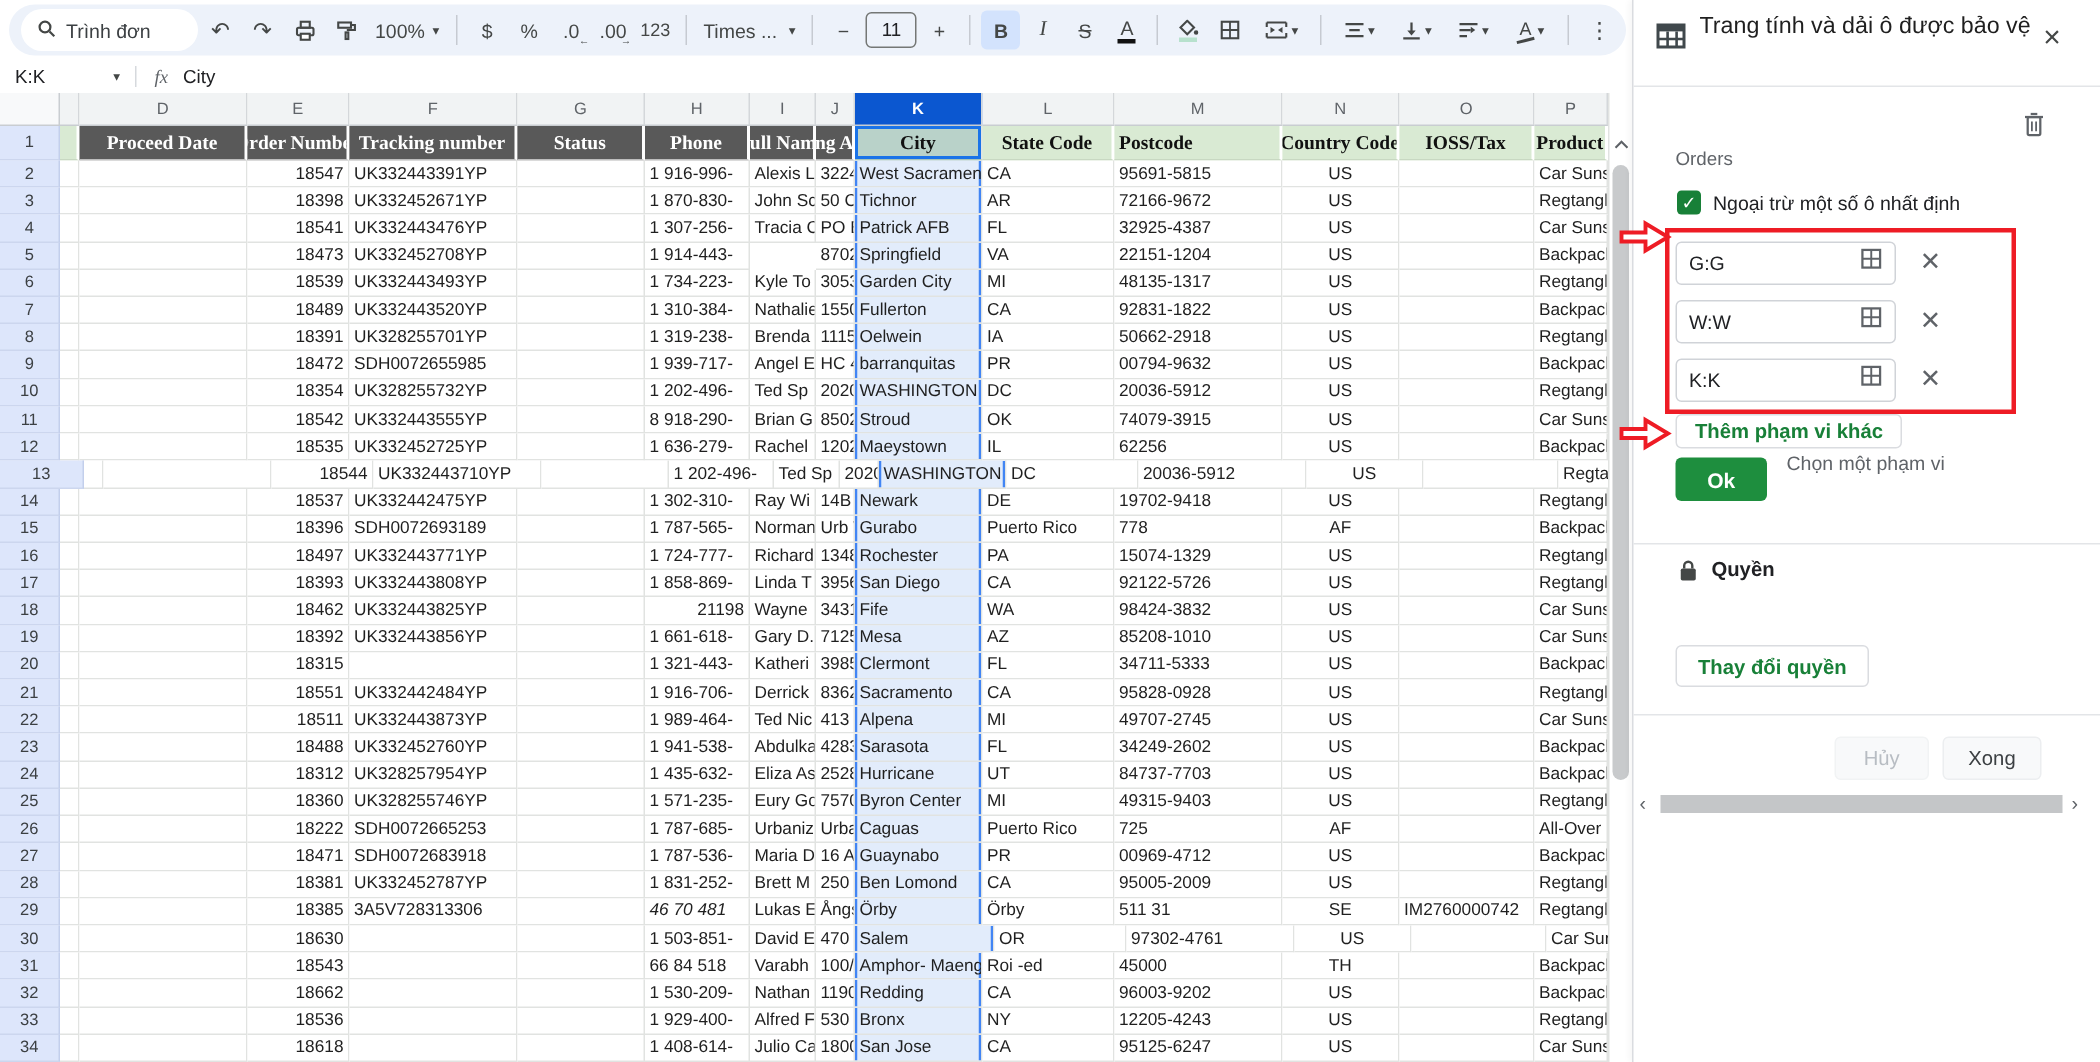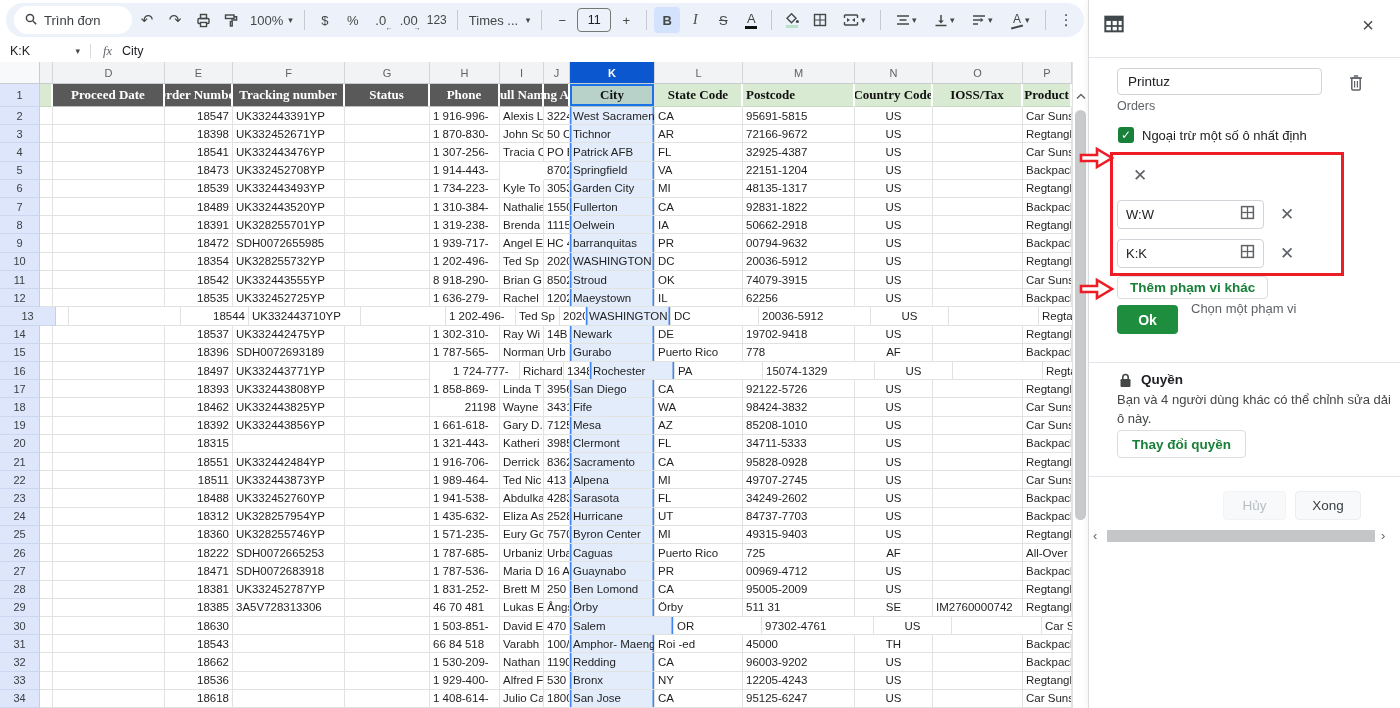--- a/index.html
+++ b/index.html
@@ -499,21 +499,21 @@
         <div class="cell" style="width: 90px; height: 18.2121px;"></div>
         <div class="cell" style="width: 49px; height: 18.2121px;">Backpack</div>
       </div>
       <div class="srow" style="top: 299.97px; height: 18.2121px;">
         <div class="rownum" style="width: 40px; height: 18.2121px;">16</div>
         <div class="cell" style="width: 13px; height: 18.2121px;"></div>
         <div class="cell" style="width: 112px; height: 18.2121px;"></div>
         <div class="cell al-r" style="width: 68px; height: 18.2121px;">18497</div>
         <div class="cell" style="width: 112px; height: 18.2121px;">UK332443771YP</div>
         <div class="cell" style="width: 85px; height: 18.2121px;"></div>
-        <div class="cell" style="width: 70px; height: 18.2121px; margin-left: 20px;">1 724-777-</div>
+        <div class="cell" style="width: 70px; height: 18.2121px;">1 724-777-</div>
         <div class="cell" style="width: 44px; height: 18.2121px;">Richard</div>
         <div class="cell" style="width: 26px; height: 18.2121px;">1348 C</div>
         <div class="cell ksel" style="width: 85px; height: 18.2121px;">Rochester</div>
         <div class="cell" style="width: 88px; height: 18.2121px;">PA</div>
         <div class="cell" style="width: 112px; height: 18.2121px;">15074-1329</div>
         <div class="cell al-c" style="width: 78px; height: 18.2121px;">US</div>
         <div class="cell" style="width: 90px; height: 18.2121px;"></div>
         <div class="cell" style="width: 49px; height: 18.2121px;">Regtangle</div>
       </div>
       <div class="srow" style="top: 318.182px; height: 18.2121px;">
@@ -720,41 +720,41 @@
         <div class="cell" style="width: 90px; height: 18.2121px;"></div>
         <div class="cell" style="width: 49px; height: 18.2121px;">Regtangle</div>
       </div>
       <div class="srow" style="top: 536.727px; height: 18.2121px;">
         <div class="rownum" style="width: 40px; height: 18.2121px;">29</div>
         <div class="cell" style="width: 13px; height: 18.2121px;"></div>
         <div class="cell" style="width: 112px; height: 18.2121px;"></div>
         <div class="cell al-r" style="width: 68px; height: 18.2121px;">18385</div>
         <div class="cell" style="width: 112px; height: 18.2121px;">3A5V728313306</div>
         <div class="cell" style="width: 85px; height: 18.2121px;"></div>
-        <div class="cell" style="width: 70px; height: 18.2121px;">46 70 481</div>
+        <div class="cell" style="width: 70px; height: 18.2121px; font-style: italic;">46 70 481</div>
         <div class="cell" style="width: 44px; height: 18.2121px;">Lukas E</div>
         <div class="cell" style="width: 26px; height: 18.2121px;">Ångsvä</div>
         <div class="cell ksel" style="width: 85px; height: 18.2121px;">Örby</div>
         <div class="cell" style="width: 88px; height: 18.2121px;">Örby</div>
         <div class="cell" style="width: 112px; height: 18.2121px;">511 31</div>
         <div class="cell al-c" style="width: 78px; height: 18.2121px;">SE</div>
         <div class="cell" style="width: 90px; height: 18.2121px;">IM2760000742</div>
         <div class="cell" style="width: 49px; height: 18.2121px;">Regtangle</div>
       </div>
       <div class="srow" style="top: 554.939px; height: 18.2121px;">
         <div class="rownum" style="width: 40px; height: 18.2121px;">30</div>
         <div class="cell" style="width: 13px; height: 18.2121px;"></div>
         <div class="cell" style="width: 112px; height: 18.2121px;"></div>
         <div class="cell al-r" style="width: 68px; height: 18.2121px;">18630</div>
         <div class="cell" style="width: 112px; height: 18.2121px;"></div>
         <div class="cell" style="width: 85px; height: 18.2121px;"></div>
         <div class="cell" style="width: 70px; height: 18.2121px;">1 503-851-</div>
         <div class="cell" style="width: 44px; height: 18.2121px;">David E</div>
         <div class="cell" style="width: 26px; height: 18.2121px;">470 Ew</div>
-        <div class="cell ksel" style="width: 104px; height: 18.2121px;">Salem</div>
+        <div class="cell ksel" style="width: 93px; height: 18.2121px;">Salem</div>
         <div class="cell" style="width: 88px; height: 18.2121px;">OR</div>
         <div class="cell" style="width: 112px; height: 18.2121px;">97302-4761</div>
         <div class="cell al-c" style="width: 78px; height: 18.2121px;">US</div>
         <div class="cell" style="width: 90px; height: 18.2121px;"></div>
         <div class="cell" style="width: 49px; height: 18.2121px;">Car Suns</div>
       </div>
       <div class="srow" style="top: 573.152px; height: 18.2121px;">
         <div class="rownum" style="width: 40px; height: 18.2121px;">31</div>
         <div class="cell" style="width: 13px; height: 18.2121px;"></div>
         <div class="cell" style="width: 112px; height: 18.2121px;"></div>
@@ -833,39 +833,47 @@
     </div>
 
   <div id="sidebar">
     <span style="position:absolute;left:14px;top:14px;"><svg width="22" height="20" viewBox="0 0 16 15">
           <rect x="1.5" y="2" width="13" height="11" fill="none" stroke="#40484c" stroke-width="1.5"></rect>
           <rect x="1.5" y="2" width="13" height="3.2" fill="#40484c"></rect>
           <line x1="6.3" y1="5.2" x2="6.3" y2="13" stroke="#40484c" stroke-width="1.3"></line>
           <line x1="10.8" y1="5.2" x2="10.8" y2="13" stroke="#40484c" stroke-width="1.3"></line>
           <line x1="1.5" y1="9" x2="14.5" y2="9" stroke="#40484c" stroke-width="1.3"></line>
         </svg></span>
+    <div id="sb-title">Trang tính và dải ô được bảo vệ</div>
     <div id="sb-close">×</div>
     <div class="sb-div" style="top:57px;"></div>
 
-    <div id="desc-input">Printuz</div>
     <div id="trash-btn">
         <svg width="16" height="18" viewBox="0 0 16 18">
           <line x1="2" y1="4" x2="14" y2="4" stroke="#5f6368" stroke-width="1.5"></line>
           <line x1="5.8" y1="2" x2="10.2" y2="2" stroke="#5f6368" stroke-width="1.5"></line>
           <rect x="3.8" y="4" width="8.4" height="12" rx="1" fill="none" stroke="#5f6368" stroke-width="1.5"></rect>
           <line x1="6.6" y1="7" x2="6.6" y2="13.5" stroke="#5f6368" stroke-width="1.2"></line>
           <line x1="9.4" y1="7" x2="9.4" y2="13.5" stroke="#5f6368" stroke-width="1.2"></line>
         </svg>
       </div>
     <div id="sheet-name">Orders</div>
 
     <div id="except-check">✓</div>
     <div id="except-label">Ngoại trừ một số ô nhất định</div>
 
     <div class="range-row" style="top:160px;">
+      <div class="range-input">
+          <span class="rv">G:G</span>
+          <span><svg width="15" height="15" viewBox="0 0 14 14">
+              <rect x="1.5" y="1.5" width="11" height="11" fill="none" stroke="#5f6368" stroke-width="1.4"></rect>
+              <line x1="7" y1="1.5" x2="7" y2="12.5" stroke="#5f6368" stroke-width="1.2"></line>
+              <line x1="1.5" y1="7" x2="12.5" y2="7" stroke="#5f6368" stroke-width="1.2"></line>
+            </svg></span>
+        </div>
       <div class="range-x">✕</div>
     </div>
     <div class="range-row" style="top:199px;">
       <div class="range-input">
           <span class="rv">W:W</span>
           <span><svg width="15" height="15" viewBox="0 0 14 14">
               <rect x="1.5" y="1.5" width="11" height="11" fill="none" stroke="#5f6368" stroke-width="1.4"></rect>
               <line x1="7" y1="1.5" x2="7" y2="12.5" stroke="#5f6368" stroke-width="1.2"></line>
               <line x1="1.5" y1="7" x2="12.5" y2="7" stroke="#5f6368" stroke-width="1.2"></line>
             </svg></span>
@@ -887,21 +895,20 @@
     <div id="add-range-btn">Thêm phạm vi khác</div>
     <div id="ok-btn">Ok</div>
     <div id="range-hint">Chọn một phạm vi</div>
 
     <div class="sb-div" style="top:362px;"></div>
     <span id="perm-lock"><svg width="13" height="15" viewBox="0 0 13 15">
           <rect x="1.5" y="6" width="10" height="8" rx="1.2" fill="#444746"></rect>
           <path d="M3.8 6 V4.2 a2.7 2.7 0 0 1 5.4 0 V6" fill="none" stroke="#444746" stroke-width="1.6"></path>
         </svg></span>
     <div id="perm-title">Quyền</div>
-    <div id="perm-text">Bạn và 4 người dùng khác có thể chỉnh sửa dải ô này.</div>
     <div id="change-perm-btn">Thay đổi quyền</div>
 
     <div class="sb-div" style="top:476px;"></div>
     <div id="cancel-btn">Hủy</div>
     <div id="done-btn">Xong</div>
 
     <div id="sb-hscroll-left">‹</div>
     <div id="sb-hscroll-thumb"></div>
     <div id="sb-hscroll-right">›</div>
   </div>

